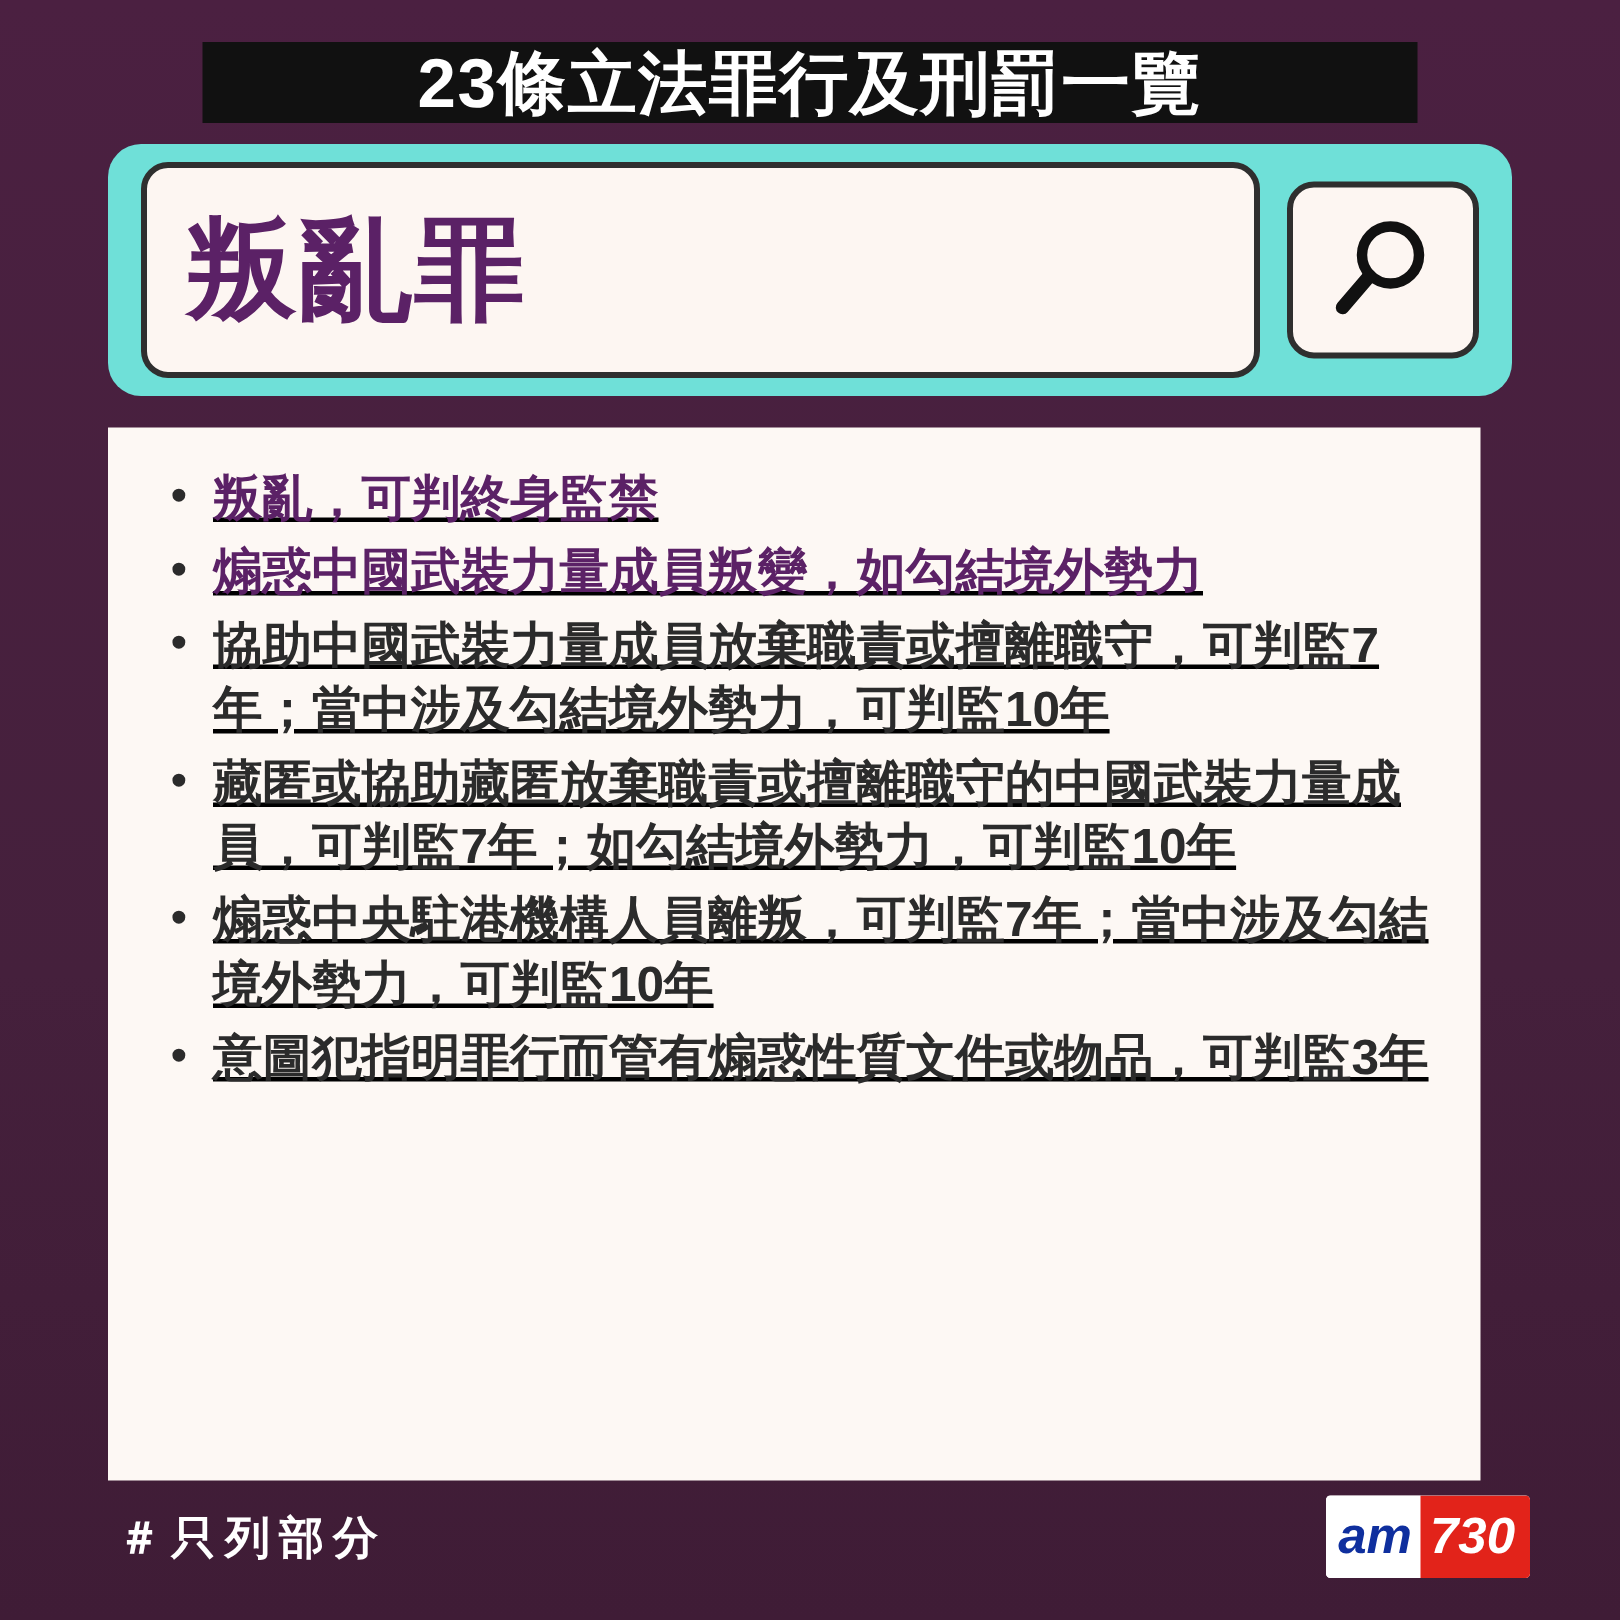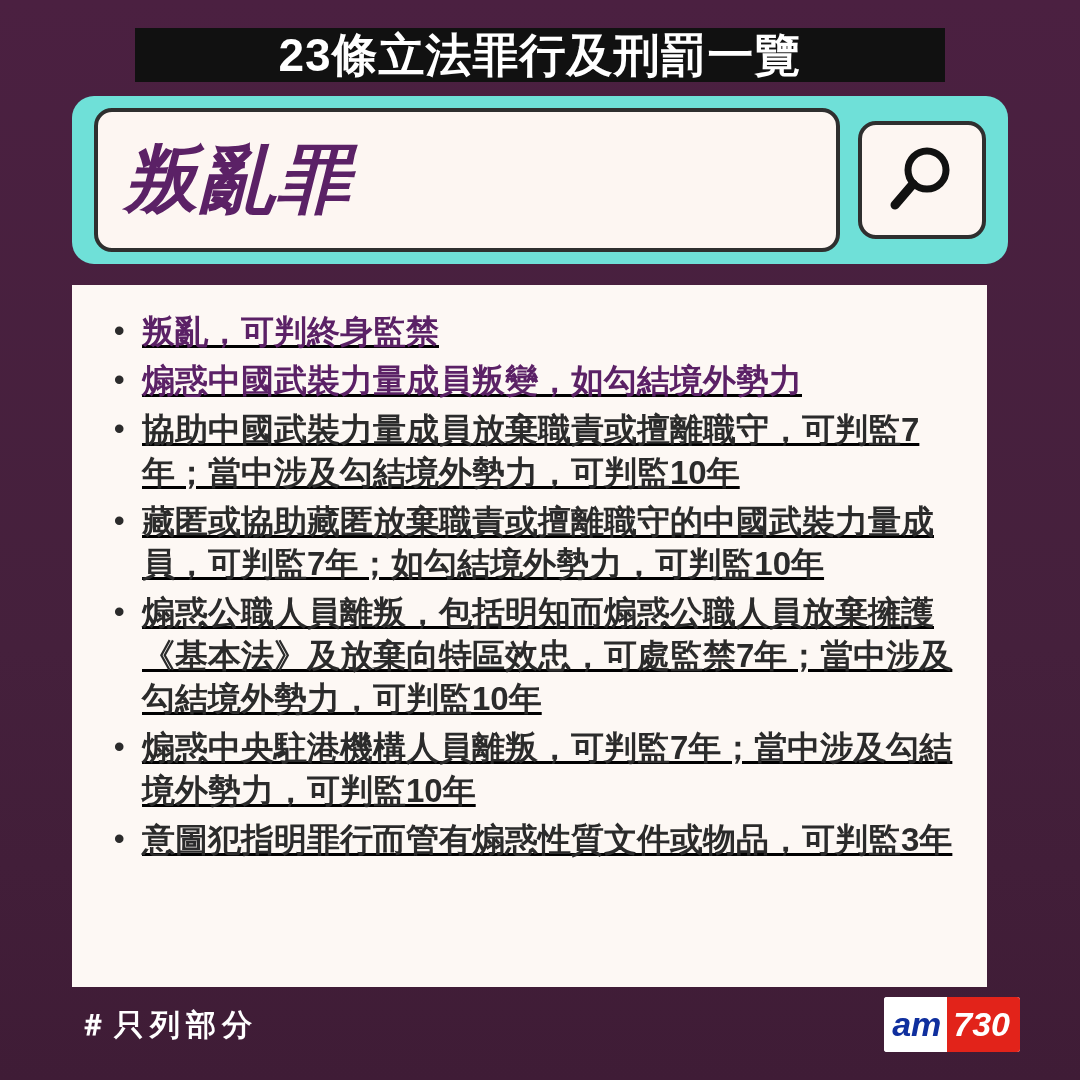--- a/index.html
+++ b/index.html
@@ -48,21 +48,20 @@
   }
   .search-field {
     flex: 1 1 auto;
     height: 144px;
     background: #fdf6f2;
     border: 4px solid #2f2f2f;
     border-radius: 18px;
     display: flex;
     align-items: center;
     padding: 0 26px;
-    font-style: italic;
   }
   .search-value {
     color: #5b2166;
     font-size: 74px;
     font-weight: 800;
     line-height: 1;
     letter-spacing: 2px;
   }
   .search-button {
     width: 128px; height: 118px;
@@ -161,21 +160,20 @@
       </svg>
     </div>
   </div>
 
   <div class="content-card">
     <ul class="offence-list">
       <li class="accent">叛亂，可判終身監禁</li>
       <li class="accent">煽惑中國武裝力量成員叛變，如勾結境外勢力</li>
       <li>協助中國武裝力量成員放棄職責或擅離職守，可判監7年；當中涉及勾結境外勢力，可判監10年</li>
       <li>藏匿或協助藏匿放棄職責或擅離職守的中國武裝力量成員，可判監7年；如勾結境外勢力，可判監10年</li>
-      <li>煽惑公職人員離叛，包括明知而煽惑公職人員放棄擁護《基本法》及放棄向特區效忠，可處監禁7年；當中涉及勾結境外勢力，可判監10年</li>
       <li>煽惑中央駐港機構人員離叛，可判監7年；當中涉及勾結境外勢力，可判監10年</li>
       <li>意圖犯指明罪行而管有煽惑性質文件或物品，可判監3年</li>
     </ul>
   </div>
 
   <div class="footnote">＃只列部分</div>
 
   <div class="logo">
     <span class="am">am</span>
     <span class="num">730</span>

